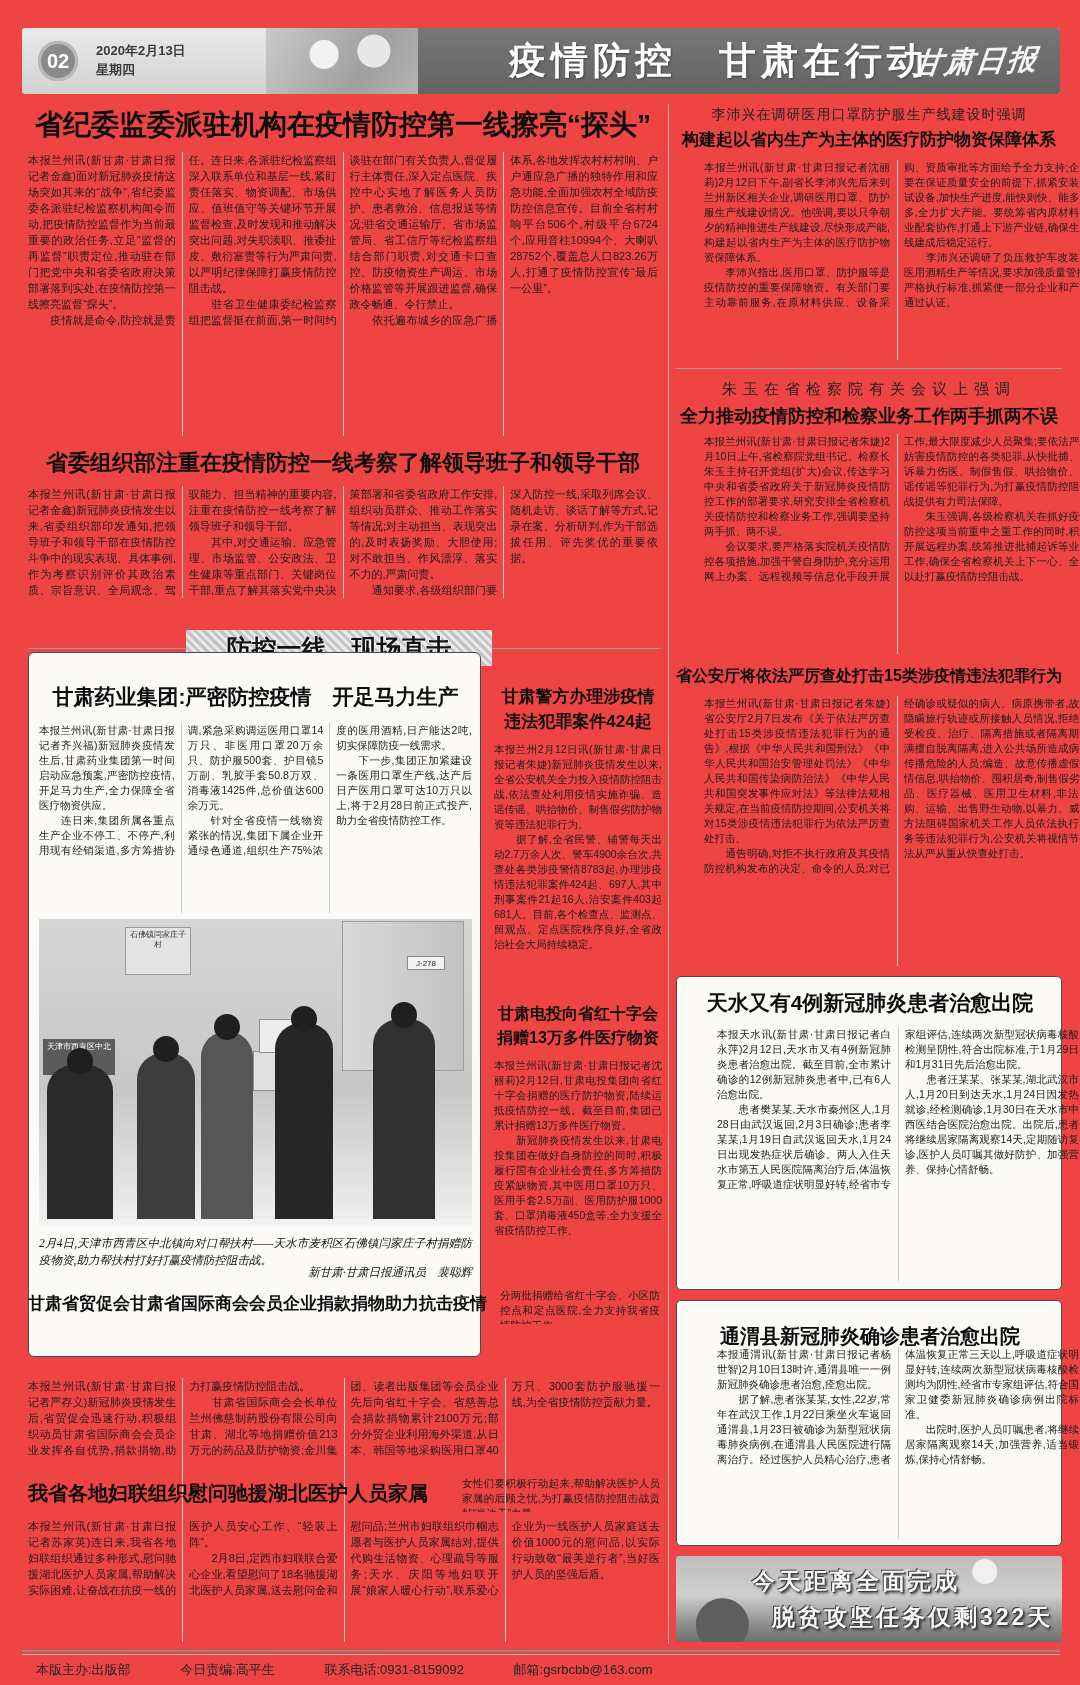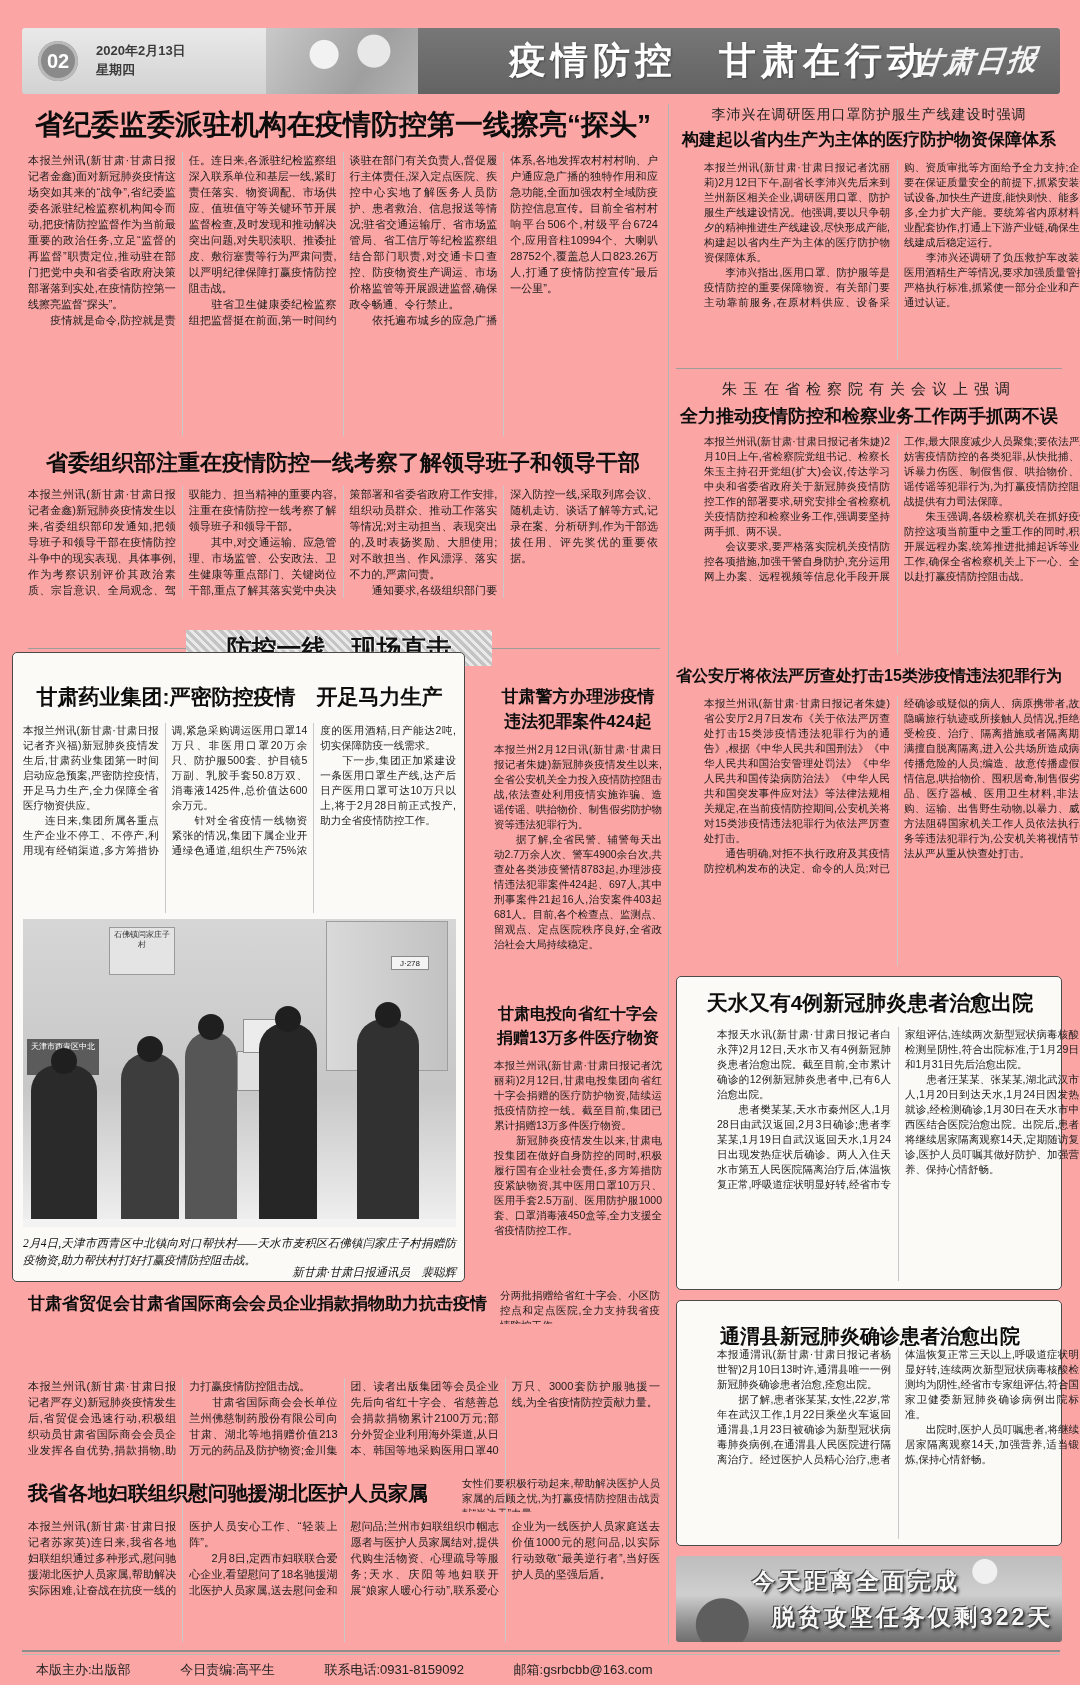--- a/index.html
+++ b/index.html
@@ -1,20 +1,20 @@
 <!DOCTYPE html>
 <html><head>
 <meta charset="utf-8">
 <style>
   * { margin:0; padding:0; box-sizing:border-box; }
   html,body { background:#d8d6d1; }
   body { font-family:"Liberation Sans", sans-serif; }
   #page {
     position:relative; width:1080px; height:1685px; margin:0 auto;
-    background:#fca5a5; overflow:hidden;
+    background:#ef4444; overflow:hidden;
     box-shadow:0 0 6px rgba(0,0,0,.25);
   }
   .abs { position:absolute; }
 
   
   #header {
     left:22px; top:28px; width:1038px; height:66px;
     background:linear-gradient(180deg,#e9e9e9,#d2d2d2);
     border-radius:3px; overflow:hidden;
   }
@@ -153,21 +153,21 @@
   <div class="abs headline" style="left:28px; top:448px; width:630px; font-size:22px;">省委组织部注重在疫情防控一线考察了解领导班子和领导干部</div>
   <div class="abs body-text cols-4" style="left:28px; top:486px; width:630px; height:112px;">本报兰州讯(新甘肃·甘肃日报记者金鑫)新冠肺炎疫情发生以来,省委组织部印发通知,把领导班子和领导干部在疫情防控斗争中的现实表现、具体事例,作为考察识别评价其政治素质、宗旨意识、全局观念、驾驭能力、担当精神的重要内容,注重在疫情防控一线考察了解领导班子和领导干部。
 　　其中,对交通运输、应急管理、市场监管、公安政法、卫生健康等重点部门、关键岗位干部,重点了解其落实党中央决策部署和省委省政府工作安排,组织动员群众、推动工作落实等情况;对主动担当、表现突出的,及时表扬奖励、大胆使用;对不敢担当、作风漂浮、落实不力的,严肃问责。
 　　通知要求,各级组织部门要深入防控一线,采取列席会议、随机走访、谈话了解等方式,记录在案、分析研判,作为干部选拔任用、评先奖优的重要依据。</div>
 
   <div class="abs hairline-h" style="left:28px; top:648px; width:632px;"></div>
   <div id="section-banner" class="abs">
     <span>防控一线　现场直击</span>
   </div>
 
-  <div class="abs boxed" style="left:12px; top:652px; width:453px; height:630px;">
+  <div class="abs boxed" style="left:28px; top:652px; width:453px; height:705px;border-radius:6px;">
     <div class="abs headline" style="left:0; top:30px; width:453px; font-size:21px;">甘肃药业集团:严密防控疫情　开足马力生产</div>
     <div class="abs body-text small cols-3" style="left:10px; top:70px; width:433px; height:190px;">本报兰州讯(新甘肃·甘肃日报记者齐兴福)新冠肺炎疫情发生后,甘肃药业集团第一时间启动应急预案,严密防控疫情,开足马力生产,全力保障全省医疗物资供应。
 　　连日来,集团所属各重点生产企业不停工、不停产,利用现有经销渠道,多方筹措协调,紧急采购调运医用口罩14万只、非医用口罩20万余只、防护服500套、护目镜5万副、乳胶手套50.8万双、消毒液1425件,总价值达600余万元。
 　　针对全省疫情一线物资紧张的情况,集团下属企业开通绿色通道,组织生产75%浓度的医用酒精,日产能达2吨,切实保障防疫一线需求。
 　　下一步,集团正加紧建设一条医用口罩生产线,达产后日产医用口罩可达10万只以上,将于2月28日前正式投产,助力全省疫情防控工作。</div>
 
     <div id="main-photo" class="abs" style="left:10px; top:266px; width:433px; height:308px;">
       <div class="photo-sign" style="left:86px; top:8px; width:66px; height:48px; background:#e4e4e4; border:1px solid #9a9a9a; color:#333; padding:2px; text-align:center;">石佛镇闫家庄子村</div>
       <div class="abs" style="right:8px; top:2px; width:122px; height:150px; background:linear-gradient(90deg,#d9d9d9,#c2c2c2); border:1px solid #9d9d9d;">
         <div class="photo-sign" style="right:18px; top:34px; width:38px; height:14px; background:#f3f3f3; border:1px solid #888; color:#222; text-align:center; line-height:13px;">J·278</div>

